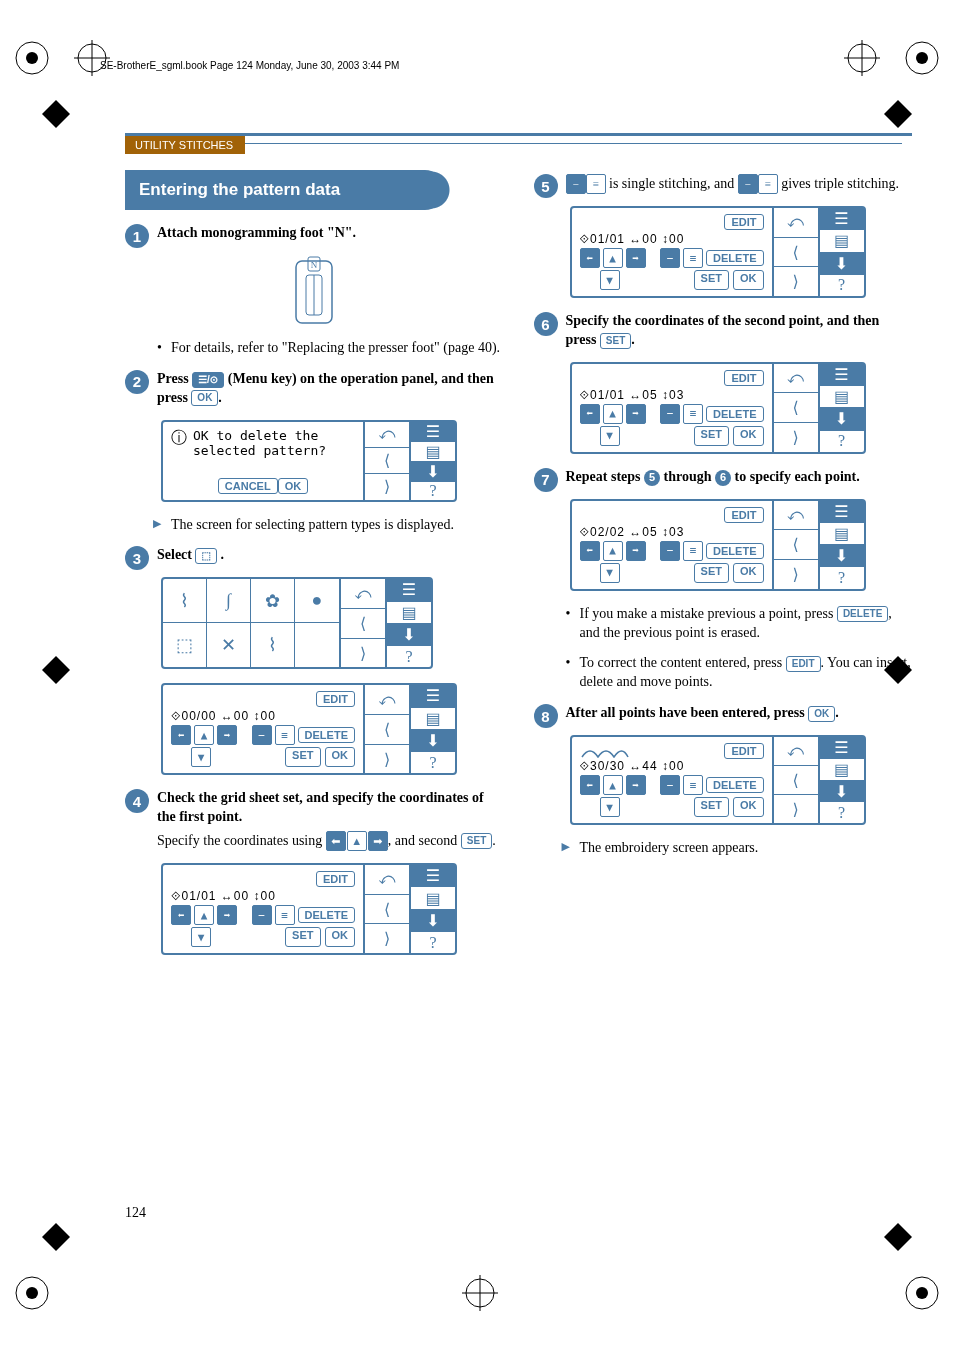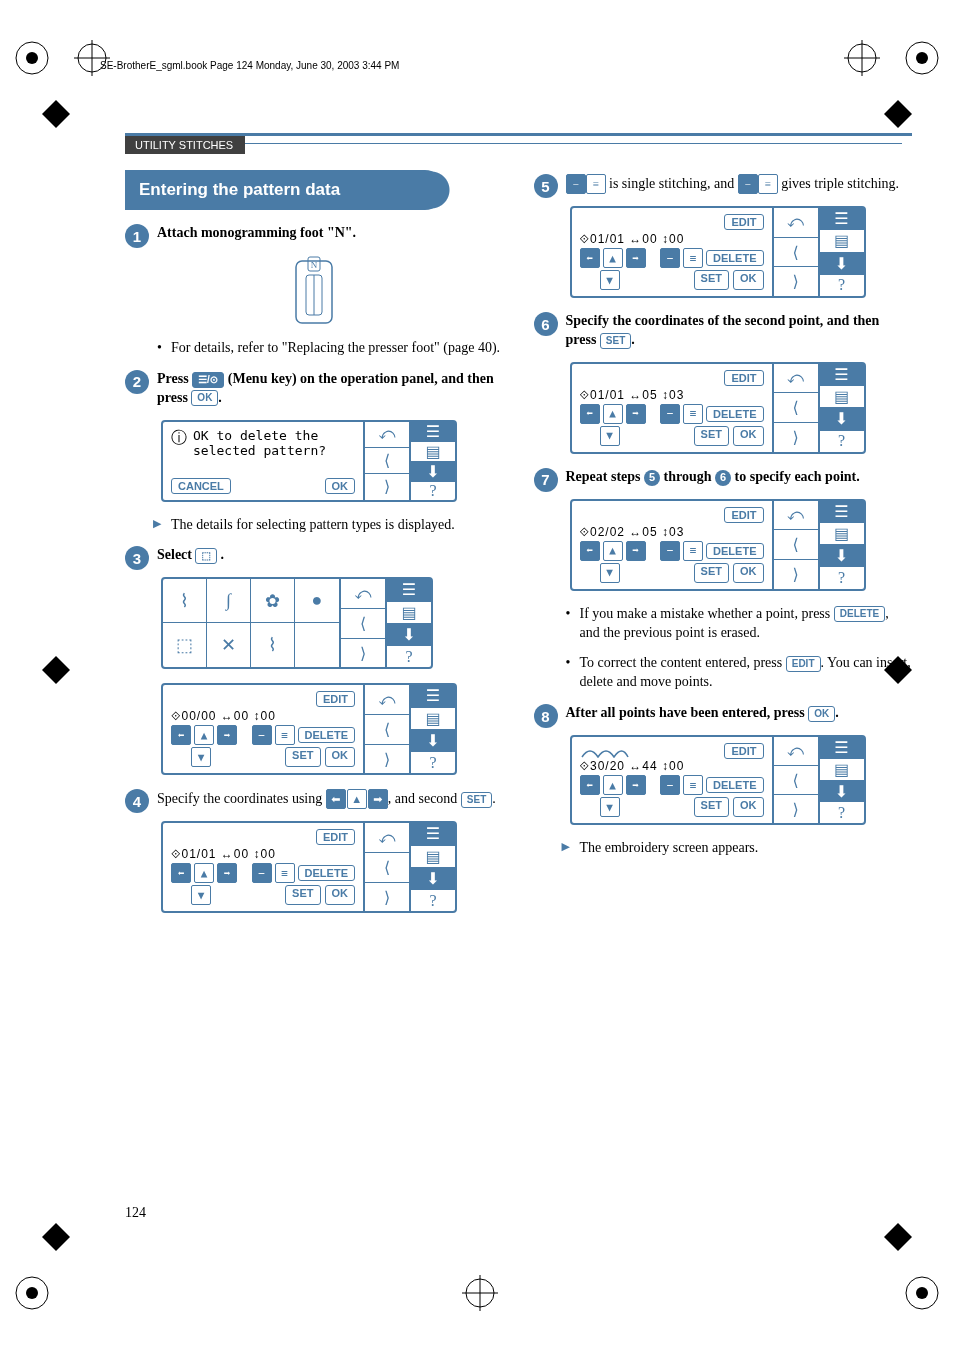--- a/index.html
+++ b/index.html
@@ -1,21 +1,21 @@
 <!DOCTYPE html>
 <html><head>
 <meta charset="utf-8">
 <style>
 body{margin:0;font-family:"Times New Roman",serif;background:#fff;color:#000;font-size:14px}
 .page{width:954px;height:1351px;position:relative;margin:0 auto;box-sizing:border-box}
 .regmark{position:absolute;width:40px;height:40px}
 .regmark svg{width:100%;height:100%}
 .header-line{position:absolute;top:60px;left:100px;font-size:10px;font-family:Arial,sans-serif}
 .rule-top{position:absolute;top:133px;left:125px;right:42px;height:3px;background:#4a7ba6}
-.section-tab{position:absolute;top:136px;left:125px;background:#404040;color:#fff;font-family:Arial,sans-serif;font-size:11px;padding:3px 12px 3px 10px}
+.section-tab{position:absolute;top:136px;left:125px;background:#a16207;color:#fff;font-family:Arial,sans-serif;font-size:11px;padding:3px 12px 3px 10px}
 .dashline{position:absolute;top:143px;left:245px;right:52px;border-top:1px solid #4a7ba6}
 .content{position:absolute;top:170px;left:125px;right:42px;display:flex;gap:30px}
 .col{flex:1;min-width:0}
 .title-box{background:#4a7ba6;color:#fff;font-family:Arial,sans-serif;font-weight:bold;font-size:17px;padding:10px 14px;border-radius:0 18px 18px 0;margin-bottom:14px;position:relative;width:290px}
 .title-box::after{content:"";position:absolute;right:-18px;top:0;bottom:0;width:30px;background:radial-gradient(circle at 0 50%,#4a7ba6 18px,transparent 19px)}
 .intro{font-size:14px;line-height:1.35;margin-bottom:16px;padding-right:20px}
 .step{position:relative;padding-left:32px;margin-bottom:12px}
 .badge{position:absolute;left:0;top:0;width:24px;height:24px;background:#4a7ba6;border-radius:50%;color:#fff;font-family:Arial,sans-serif;font-weight:bold;font-size:15px;display:flex;align-items:center;justify-content:center}
 .step-head{font-weight:bold;font-size:14px;line-height:1.35}
 .step-body{font-size:14px;line-height:1.35;margin-top:4px}
@@ -134,39 +134,39 @@
       <span>Press </span><span class="inline-key dark">☰/⊙</span><span> (Menu key) on the operation panel, and then press </span><span class="inline-key">OK</span><b>.</b>
     </div>
   </div>
   <div class="fig">
     <div class="lcd">
       <div class="lcd-main">
         <div style="display:flex;gap:6px;align-items:flex-start">
                 <span style="font-size:16px">ⓘ</span>
                 <div><span>OK to delete the</span><br><span>selected pattern?</span></div>
               </div>
-        <div style="display:flex;justify-content:space-between">
+        <div style="display:flex;justify-content:center">
                 <span class="lcd-btn">CANCEL</span>
                 <span class="lcd-btn">OK</span>
               </div>
       </div>
       <div class="lcd-right">
               <div>⤺</div>
               <div>⟨</div>
               <div>⟩</div>
             </div>
       <div class="lcd-right">
               <div class="dark" style="background:#4a7ba6;color:#fff">☰</div>
               <div>▤</div>
               <div style="background:#4a7ba6;color:#fff">⬇</div>
               <div>?</div>
             </div>
     </div>
   </div>
-  <div class="sub tri">The details for selecting pattern types is displayed.</div>
+  <div class="sub tri">The screen for selecting pattern types is displayed.</div>
 
   <div class="step">
     <div class="badge">3</div>
     <div class="step-head"><span>Select </span><span class="inline-key">⬚</span><b> .</b></div>
   </div>
   <div class="fig">
     <div class="stitch-grid">
       <div class="stitch-cells">
         <div>⌇</div>
               <div>∫</div>
@@ -222,20 +222,21 @@
               <div style="background:#4a7ba6;color:#fff">☰</div>
               <div>▤</div>
               <div style="background:#4a7ba6;color:#fff">⬇</div>
               <div>?</div>
             </div>
     </div>
   </div>
 
   <div class="step">
     <div class="badge">4</div>
+    <div class="step-head">Check the grid sheet set, and specify the coordinates of the first point.</div>
     <div class="step-body"><span>Specify the coordinates using </span><span class="arrow-cluster">
               <span class="ak dark">⬅</span>
               <span class="ak">▲</span>
               <span class="ak dark">➡</span>
             </span><span>, and second </span><span class="inline-key">SET</span>.</div>
   </div>
   <div class="fig">
     <div class="lcd">
       <div class="lcd-main">
         <div class="edit-row">
@@ -386,37 +387,37 @@
               <div>⟩</div>
             </div>
       <div class="lcd-right">
               <div style="background:#4a7ba6;color:#fff">☰</div>
               <div>▤</div>
               <div style="background:#4a7ba6;color:#fff">⬇</div>
               <div>?</div>
             </div>
     </div>
   </div>
-  <div class="sub bullet"><span>If you make a mistake whether a point, press </span><span class="inline-key">DELETE</span><span>, and the previous point is erased.</span></div>
+  <div class="sub bullet"><span>If you make a mistake previous a point, press </span><span class="inline-key">DELETE</span><span>, and the previous point is erased.</span></div>
   <div class="sub bullet"><span>To correct the content entered, press </span><span class="inline-key">EDIT</span><span>. You can insert, delete and move points.</span></div>
 
   <div class="step">
     <div class="badge">8</div>
     <div class="step-head"><span>After all points have been entered, press </span><span class="inline-key">OK</span><b>.</b></div>
   </div>
   <div class="fig">
     <div class="lcd">
       <div class="lcd-main">
         <div style="display:flex;justify-content:space-between">
                 <svg width="50" height="16" viewBox="0 0 50 16">
                   <path d="M2 14 Q10 2 18 14 Q26 2 34 14 Q42 2 48 14" fill="none" stroke="#4a7ba6" stroke-width="1.5"></path>
                 </svg>
                 <span class="lcd-btn">EDIT</span>
               </div>
-        <div class="coord">⟐<span>30/20   ↔44 ↕00</span></div>
+        <div class="coord">⟐<span>30/30   ↔44 ↕00</span></div>
         <div class="lcd-mid">
                 <span class="ak dark">⬅</span>
                 <span class="ak">▲</span>
                 <span class="ak dark">➡</span>
                 <span style="flex:1"></span>
                 <span class="ak dark">−</span>
                 <span class="ak">≡</span>
                 <span class="lcd-btn">DELETE</span>
               </div>
         <div class="lcd-bot">

